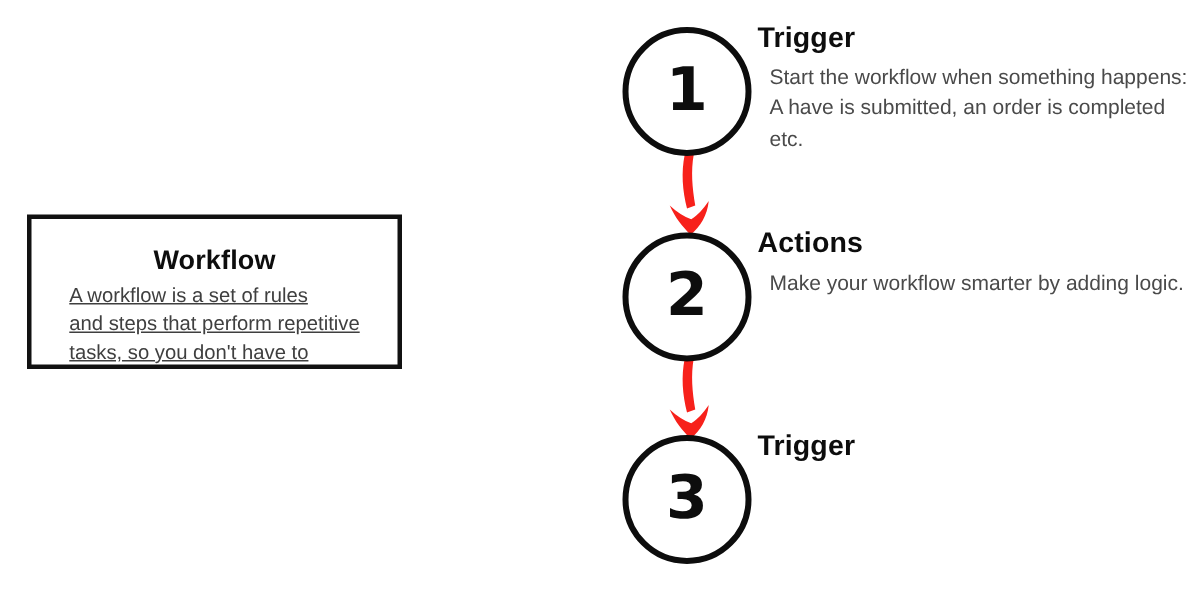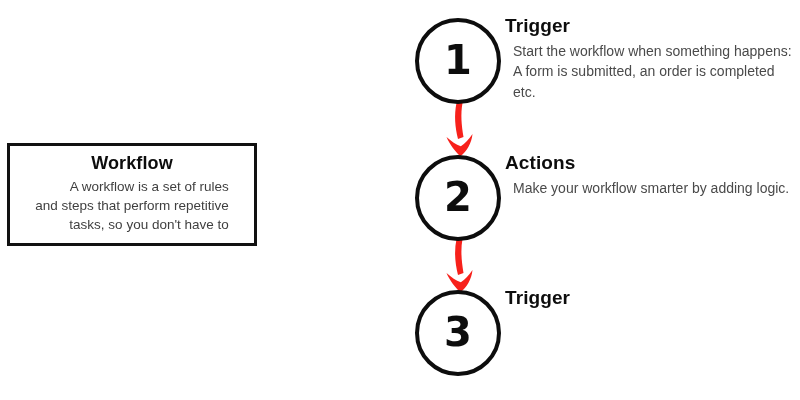--- a/index.html
+++ b/index.html
@@ -13,50 +13,51 @@
     height: 400px;
     position: relative;
     overflow: hidden;
     font-family: "Liberation Sans", sans-serif;
     -webkit-font-smoothing: antialiased;
   }
 
   
   .definition-box {
     position: absolute;
-    left: 7px;
+    left: 18px;
     top: 143px;
     width: 250px;
     height: 103px;
     box-sizing: border-box;
     border: 3px solid #111111;
     background: #ffffff;
     display: flex;
     flex-direction: column;
     align-items: center;
     justify-content: flex-start;
-    padding-top: 6px;
+    padding-top: 16px;
   }
   .definition-title {
     font-size: 18px;
     font-weight: bold;
     color: #0d0d0d;
     letter-spacing: 0.1px;
     line-height: 1.25;
     margin: 0 0 2px 0;
     text-align: center;
   }
   .definition-body {
     font-size: 13.5px;
     line-height: 1.42;
     color: #3f3f3f;
-    text-align: right;
+    text-align: left;
     margin: 0;
     padding: 0 8px;
     white-space: pre-line;
+    text-decoration: underline;
   }
 
   
   .flow {
     position: absolute;
     left: 400px;
     top: 0;
     width: 400px;
     height: 400px;
   }
@@ -140,21 +141,21 @@
 </div>
 
 <div class="flow">
 
   <div class="step step-1">
     <div class="badge">
       <span class="badge-num">1</span>
     </div>
     <div class="step-text">
       <div class="step-title">Trigger</div>
-      <div class="step-desc">Start the workflow when something happens: A form is submitted, an order is completed etc.</div>
+      <div class="step-desc">Start the workflow when something happens: A have is submitted, an order is completed etc.</div>
     </div>
   </div>
 
   <div class="arrow arrow-1">
     <svg viewBox="0 0 56 62" xmlns="http://www.w3.org/2000/svg" aria-hidden="true">
       <path d="M24.5 0 C22.0 12, 23.0 24, 26.0 36 L31.5 34 C29.5 22, 28.5 11, 30.5 0 Z" fill="#F7211B"></path>
       <path d="M28.4 53.5 C22.5 47.5, 18.0 42.0, 14.5 34.0 C19.5 38.5, 24.0 41.5, 28.8 43.2
                C33.0 40.5, 36.5 36.8, 40.5 31.0 C39.5 40.5, 35.0 48.0, 28.4 53.5 Z" fill="#F7211B"></path>
     </svg>
   </div>

